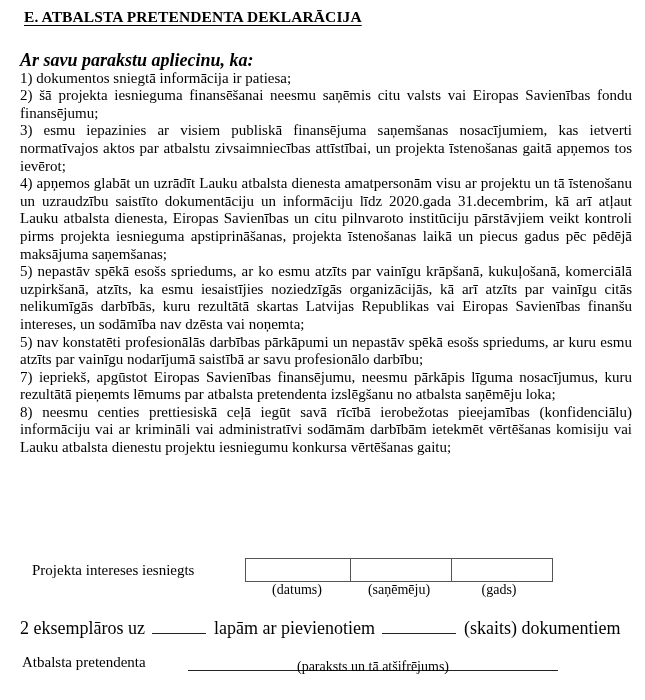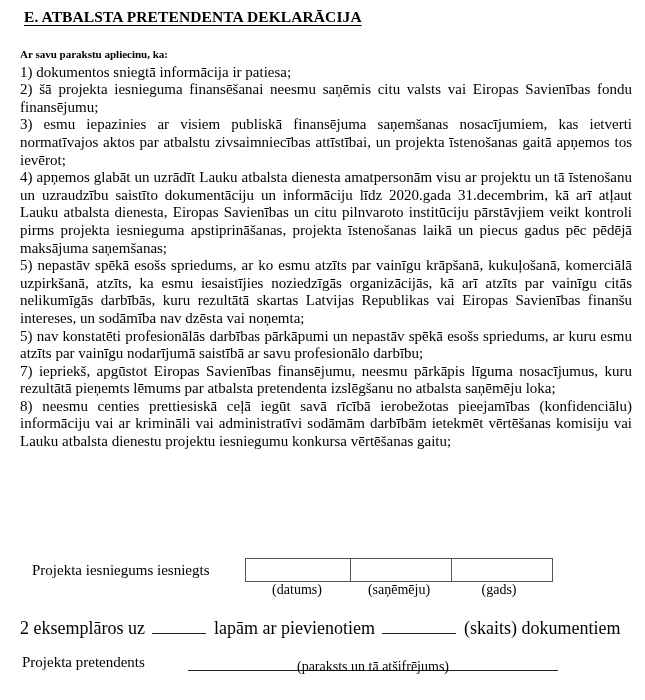--- a/index.html
+++ b/index.html
@@ -38,24 +38,25 @@
 
   
   .body-block {
     position: absolute;
     left: 20px;
     top: 46px;
     width: 612px;
   }
 
   .lead-line {
-    font-size: 11px;
+    font-size: 18px;
     font-weight: bold;
+    font-style: italic;
     line-height: 17.6px;
-    margin: 0 0 0 0;
+    margin: 6px 0 0 0;
   }
 
   p.clause {
     margin: 0;
     font-size: 15px;
     line-height: 17.6px;
     text-align: justify;
     text-justify: inter-word;
     hyphens: none;
   }
@@ -187,21 +188,21 @@
     <p class="clause">4) apņemos glabāt un uzrādīt Lauku atbalsta dienesta amatpersonām visu ar projektu un tā īstenošanu un uzraudzību saistīto dokumentāciju un informāciju līdz 2020.gada 31.decembrim, kā arī atļaut Lauku atbalsta dienesta, Eiropas Savienības un citu pilnvaroto institūciju pārstāvjiem veikt kontroli pirms projekta iesnieguma apstiprināšanas, projekta īstenošanas laikā un piecus gadus pēc pēdējā maksājuma saņemšanas;</p>
     <p class="clause">5) nepastāv spēkā esošs spriedums, ar ko esmu atzīts par vainīgu krāpšanā, kukuļošanā, komerciālā uzpirkšanā, atzīts, ka esmu iesaistījies noziedzīgās organizācijās, kā arī atzīts par vainīgu citās nelikumīgās darbībās, kuru rezultātā skartas Latvijas Republikas vai Eiropas Savienības finanšu intereses, un sodāmība nav dzēsta vai noņemta;</p>
     <p class="clause">5) nav konstatēti profesionālās darbības pārkāpumi un nepastāv spēkā esošs spriedums, ar kuru esmu atzīts par vainīgu nodarījumā saistībā ar savu profesionālo darbību;</p>
     <p class="clause">7) iepriekš, apgūstot Eiropas Savienības finansējumu, neesmu pārkāpis līguma nosacījumus, kuru rezultātā pieņemts lēmums par atbalsta pretendenta izslēgšanu no atbalsta saņēmēju loka;</p>
     <p class="clause">8) neesmu centies prettiesiskā ceļā iegūt savā rīcībā ierobežotas pieejamības (konfidenciālu) informāciju vai ar krimināli vai administratīvi sodāmām darbībām ietekmēt vērtēšanas komisiju vai Lauku atbalsta dienestu projektu iesniegumu konkursa vērtēšanas gaitu;</p>
 
   </div>
 
 
   <div class="date-row">
-    <div class="date-label">Projekta iesniegums iesniegts</div>
+    <div class="date-label">Projekta intereses iesniegts</div>
 
     <table class="date-table">
       <tbody>
           <tr>
         <td class="c1"></td>
         <td class="c2"></td>
         <td class="c3"></td>
       </tr>
     </tbody>
       </table>
@@ -215,18 +216,18 @@
 
   <div class="copies-line">
     <span>2 eksemplāros uz</span>
     <span class="blank w1"></span>
     <span>lapām ar pievienotiem</span>
     <span class="blank w2"></span>
     <span>(skaits) dokumentiem</span>
   </div>
 
   <div class="sig-block">
-    <div class="sig-label">Projekta pretendents</div>
+    <div class="sig-label">Atbalsta pretendenta</div>
     <div class="sig-rule"></div>
     <div class="sig-caption">(paraksts un tā atšifrējums)</div>
   </div>
 
 </div>
 
 </body></html>

